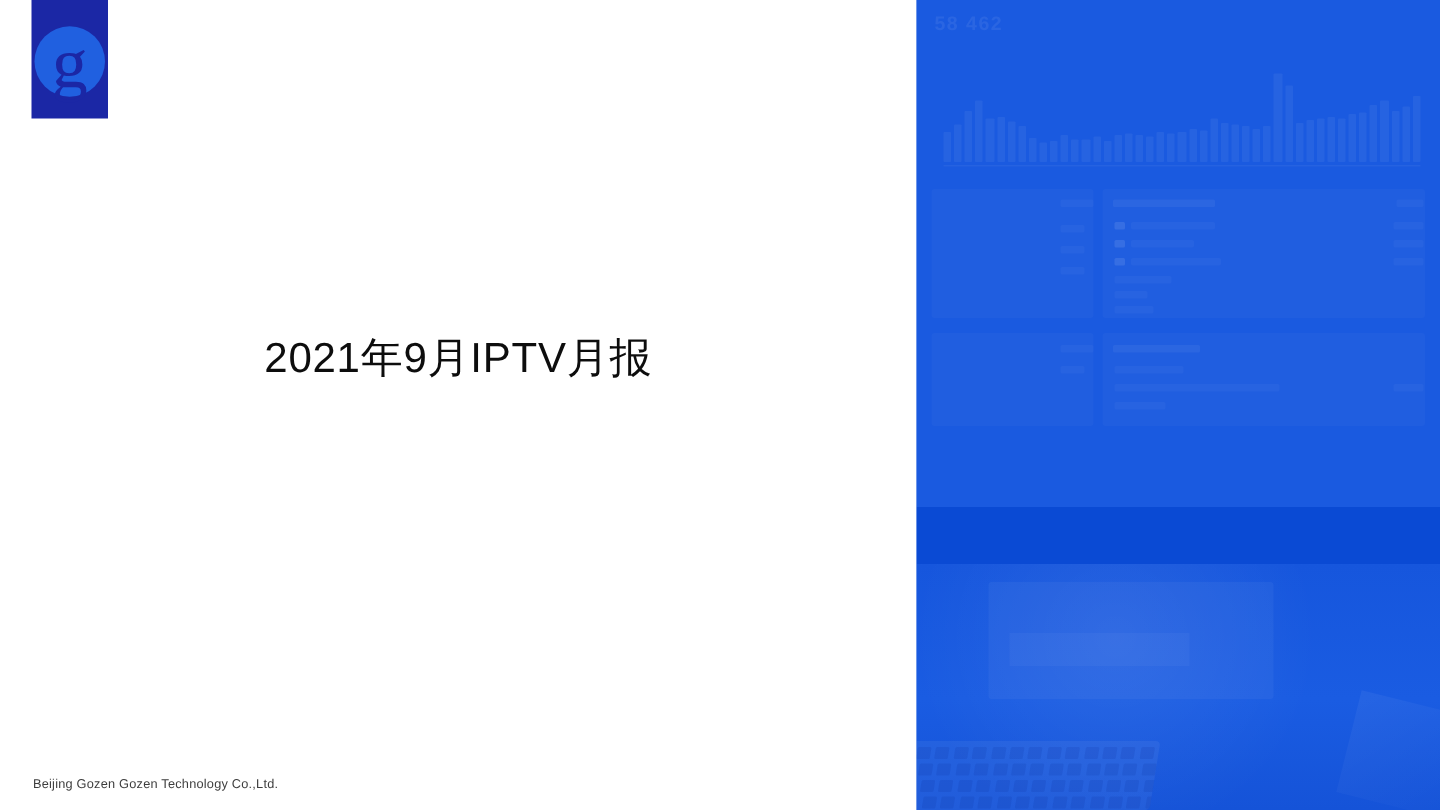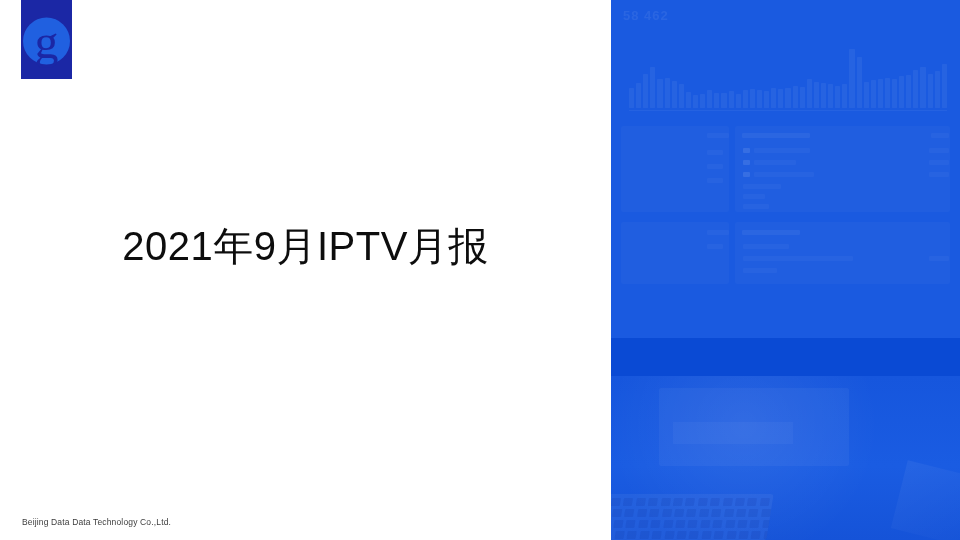--- a/index.html
+++ b/index.html
@@ -37,21 +37,21 @@
 
   
   .title-block {
     position: absolute;
     left: 0px;
     top: 222px;
     width: 611px;
     text-align: center;
   }
   .slide-title {
-    font-size: 40px;
+    font-size: 28px;
     line-height: 1.2;
     color: #0d0d0d;
     font-weight: 400;
     letter-spacing: 0.5px;
     margin: 0;
     white-space: nowrap;
   }
   .slide-subtitle {
     font-size: 26px;
     line-height: 1.2;
@@ -217,21 +217,21 @@
     <svg width="51" height="79" viewBox="0 0 51 79">
       <circle cx="25.5" cy="41" r="23.5" fill="#2060e0"></circle>
       <text x="25.5" y="58" text-anchor="middle" font-family="'Liberation Serif','DejaVu Serif',serif" font-size="48" fill="#1b27a5">g</text>
     </svg>
   </div>
 
   <div class="title-block">
     <div class="slide-title">2021年9月IPTV月报</div>
   </div>
 
-  <div class="footer">Beijing Data Data Technology Co.,Ltd.</div>
+  <div class="footer">Beijing Gozen Gozen Technology Co.,Ltd.</div>
 
   <div class="right-panel">
 
     <div class="dash-top">
 
       <div class="dash-headline">58 462</div>
 
       <div class="bar-chart" id="bar-chart">
           <div class="bar" style="height: 30%;"></div>
           <div class="bar" style="height: 38%;"></div>

